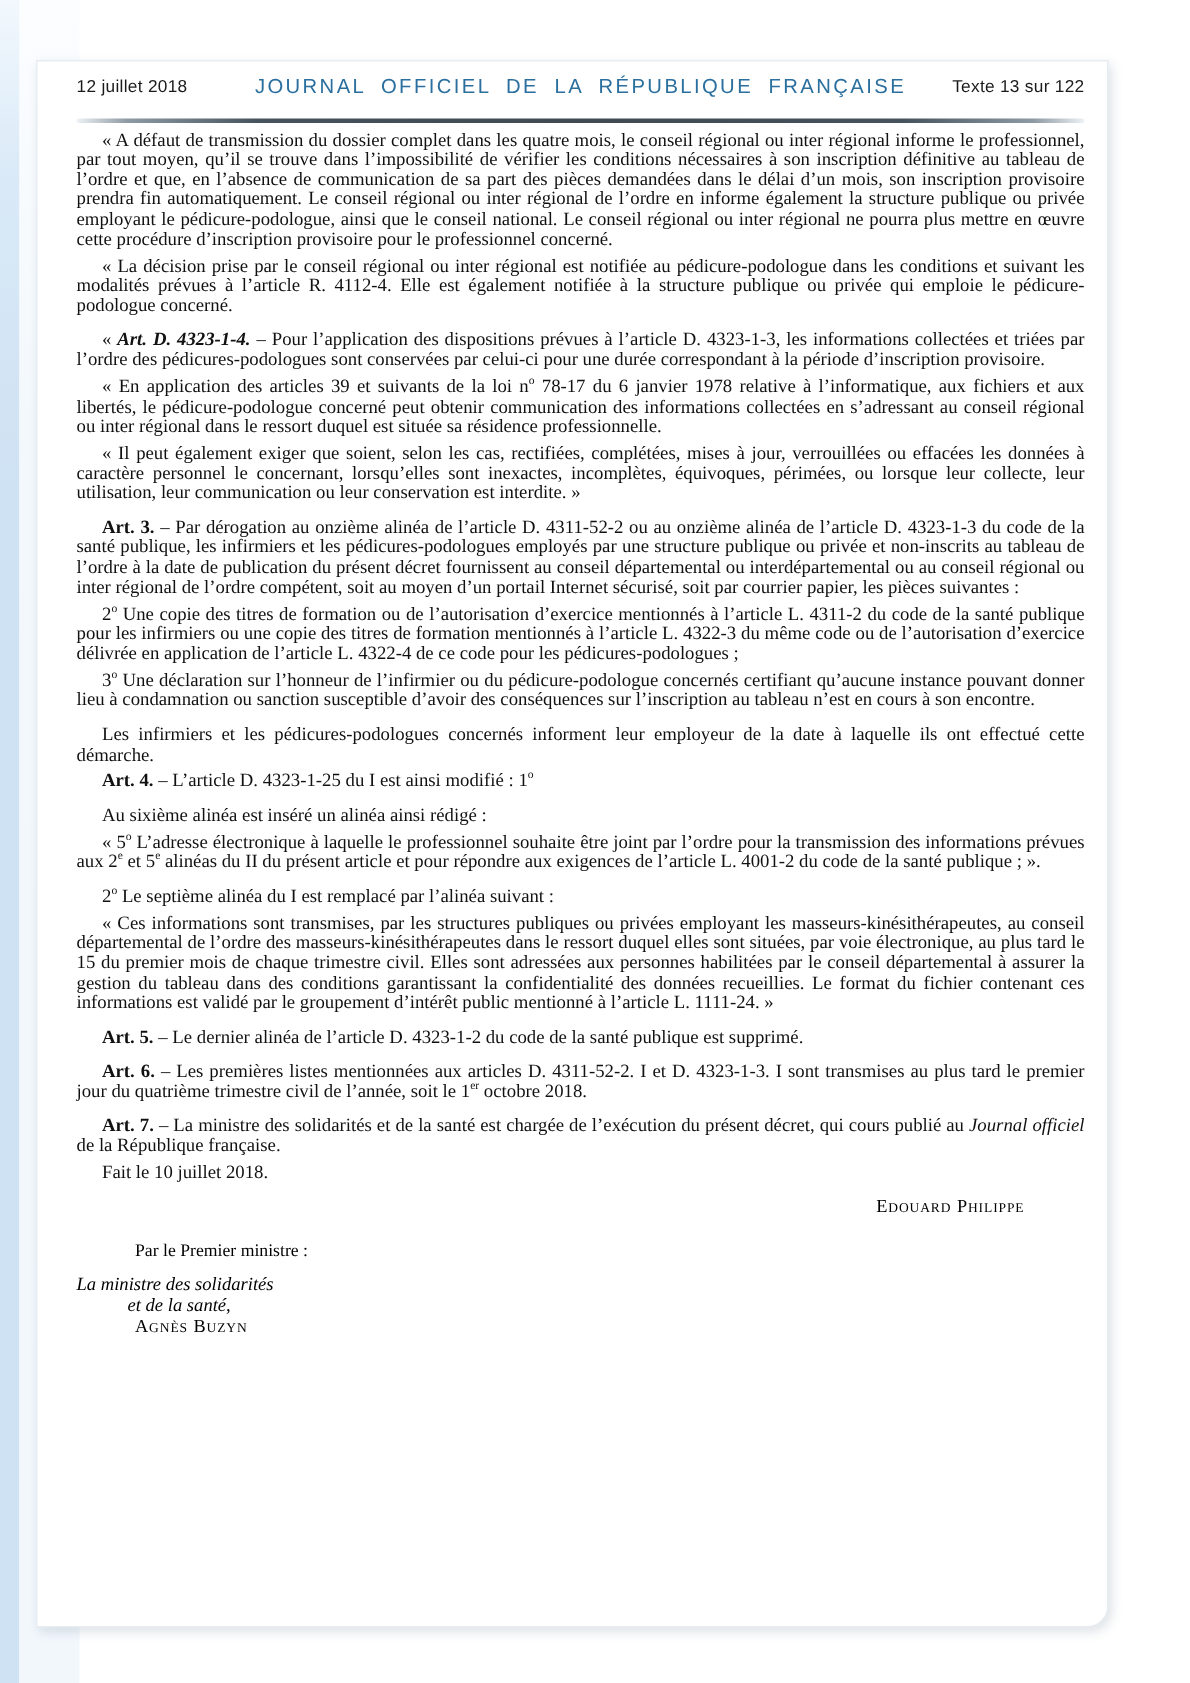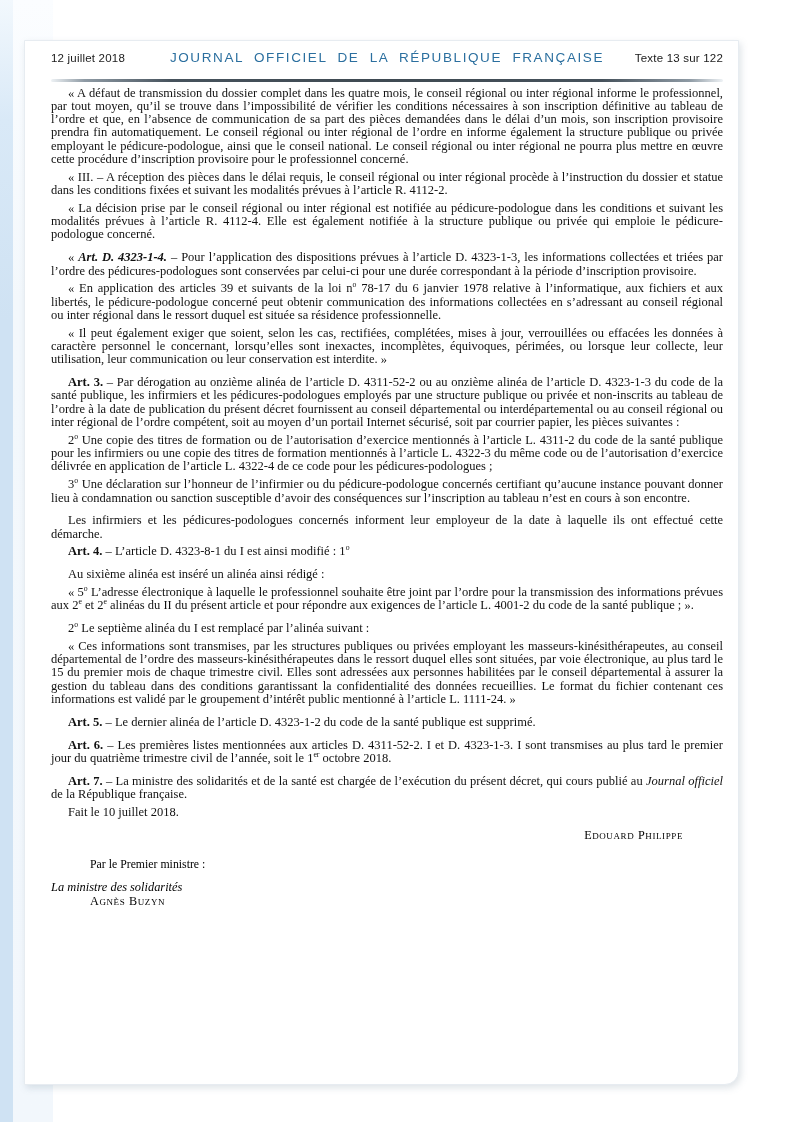--- a/index.html
+++ b/index.html
@@ -96,40 +96,40 @@
   <div class="hdr">
     <span class="hdr-date">12 juillet 2018</span>
     <span class="hdr-title">JOURNAL OFFICIEL DE LA RÉPUBLIQUE FRANÇAISE</span>
     <span class="hdr-ref">Texte 13 sur 122</span>
   </div>
 
   <div class="hdr-rule"></div>
 
   <div class="doc-body">
       <p class="para"><span>« A défaut de transmission du dossier complet dans les quatre mois, le conseil régional ou inter régional informe le professionnel, par tout moyen, qu’il se trouve dans l’impossibilité de vérifier les conditions nécessaires à son inscription définitive au tableau de l’ordre et que, en l’absence de communication de sa part des pièces demandées dans le délai d’un mois, son inscription provisoire prendra fin automatiquement. Le conseil régional ou inter régional de l’ordre en informe également la structure publique ou privée employant le pédicure-podologue, ainsi que le conseil national. Le conseil régional ou inter régional ne pourra plus mettre en œuvre cette procédure d’inscription provisoire pour le professionnel concerné.</span></p>
-      <p class="para"><span>« III. – A réception des pièces dans le délai requis, le conseil régional ou inter régional procède à l’instruction du dossier et statue dans les conditions fixées et suivant les modalités prévues à l’article R. 4112-2.</span></p>
       <p class="para"><span>« La décision prise par le conseil régional ou inter régional est notifiée au pédicure-podologue dans les conditions et suivant les modalités prévues à l’article R. 4112-4. Elle est également notifiée à la structure publique ou privée qui emploie le pédicure-podologue concerné.</span></p>
       <p class="para sp"><span>« </span><span class="run-bolditalic">Art. D. 4323-1-4.</span><span> – Pour l’application des dispositions prévues à l’article D. 4323-1-3, les informations collectées et triées par l’ordre des pédicures-podologues sont conservées par celui-ci pour une durée correspondant à la période d’inscription provisoire.</span></p>
       <p class="para"><span>« En application des articles 39 et suivants de la loi n</span><sup>o</sup><span> 78-17 du 6 janvier 1978 relative à l’informatique, aux fichiers et aux libertés, le pédicure-podologue concerné peut obtenir communication des informations collectées en s’adressant au conseil régional ou inter régional dans le ressort duquel est située sa résidence professionnelle.</span></p>
       <p class="para"><span>« Il peut également exiger que soient, selon les cas, rectifiées, complétées, mises à jour, verrouillées ou effacées les données à caractère personnel le concernant, lorsqu’elles sont inexactes, incomplètes, équivoques, périmées, ou lorsque leur collecte, leur utilisation, leur communication ou leur conservation est interdite. »</span></p>
       <p class="para sp"><span class="run-bold">Art. 3.</span><span> – Par dérogation au onzième alinéa de l’article D. 4311-52-2 ou au onzième alinéa de l’article D. 4323-1-3 du code de la santé publique, les infirmiers et les pédicures-podologues employés par une structure publique ou privée et non-inscrits au tableau de l’ordre à la date de publication du présent décret fournissent au conseil départemental ou interdépartemental ou au conseil régional ou inter régional de l’ordre compétent, soit au moyen d’un portail Internet sécurisé, soit par courrier papier, les pièces suivantes :</span></p>
       <p class="para"><span>2</span><sup>o</sup><span> Une copie des titres de formation ou de l’autorisation d’exercice mentionnés à l’article L. 4311-2 du code de la santé publique pour les infirmiers ou une copie des titres de formation mentionnés à l’article L. 4322-3 du même code ou de l’autorisation d’exercice délivrée en application de l’article L. 4322-4 de ce code pour les pédicures-podologues ;</span></p>
       <p class="para"><span>3</span><sup>o</sup><span> Une déclaration sur l’honneur de l’infirmier ou du pédicure-podologue concernés certifiant qu’aucune instance pouvant donner lieu à condamnation ou sanction susceptible d’avoir des conséquences sur l’inscription au tableau n’est en cours à son encontre.</span></p>
       <p class="para sp"><span>Les infirmiers et les pédicures-podologues concernés informent leur employeur de la date à laquelle ils ont effectué cette démarche.</span></p>
-      <p class="para"><span class="run-bold">Art. 4.</span><span> – L’article D. 4323-8-1 du I est ainsi modifié :  1</span><sup>o</sup></p>
+      <p class="para"><span class="run-bold">Art. 4.</span><span> – L’article D. 4323-1-25 du I est ainsi modifié :  1</span><sup>o</sup></p>
       <p class="para sp"><span>Au sixième alinéa est inséré un alinéa ainsi rédigé :</span></p>
-      <p class="para"><span>« 5</span><sup>o</sup><span> L’adresse électronique à laquelle le professionnel souhaite être joint par l’ordre pour la transmission des informations prévues aux 2</span><sup>e</sup><span> et 2</span><sup>e</sup><span> alinéas du II du présent article et pour répondre aux exigences de l’article L. 4001-2 du code de la santé publique ; ».</span></p>
+      <p class="para"><span>« 5</span><sup>o</sup><span> L’adresse électronique à laquelle le professionnel souhaite être joint par l’ordre pour la transmission des informations prévues aux 2</span><sup>e</sup><span> et 5</span><sup>e</sup><span> alinéas du II du présent article et pour répondre aux exigences de l’article L. 4001-2 du code de la santé publique ; ».</span></p>
       <p class="para sp"><span>2</span><sup>o</sup><span> Le septième alinéa du I est remplacé par l’alinéa suivant :</span></p>
       <p class="para"><span>« Ces informations sont transmises, par les structures publiques ou privées employant les masseurs-kinésithérapeutes, au conseil départemental de l’ordre des masseurs-kinésithérapeutes dans le ressort duquel elles sont situées, par voie électronique, au plus tard le 15 du premier mois de chaque trimestre civil. Elles sont adressées aux personnes habilitées par le conseil départemental à assurer la gestion du tableau dans des conditions garantissant la confidentialité des données recueillies. Le format du fichier contenant ces informations est validé par le groupement d’intérêt public mentionné à l’article L. 1111-24. »</span></p>
       <p class="para sp"><span class="run-bold">Art. 5.</span><span> – Le dernier alinéa de l’article D. 4323-1-2 du code de la santé publique est supprimé.</span></p>
       <p class="para sp"><span class="run-bold">Art. 6.</span><span> – Les premières listes mentionnées aux articles D. 4311-52-2. I et D. 4323-1-3. I sont transmises au plus tard le premier jour du quatrième trimestre civil de l’année, soit le 1</span><sup>er</sup><span> octobre 2018.</span></p>
       <p class="para sp"><span class="run-bold">Art. 7.</span><span> – La ministre des solidarités et de la santé est chargée de l’exécution du présent décret, qui cours publié au </span><span class="run-italic">Journal officiel</span><span> de la République française.</span></p>
       <p class="para"><span>Fait le 10 juillet 2018.</span></p>
     </div>
 
   <div class="sig">
     <div class="sig-president">Edouard Philippe</div>
     <div class="sig-byline">Par le Premier ministre :</div>
     <div class="sig-title1">La ministre des solidarités</div>
+    <div class="sig-title2">et de la santé,</div>
     <div class="sig-name">Agnès Buzyn</div>
   </div>
 
 </div>
 
 </body></html>

